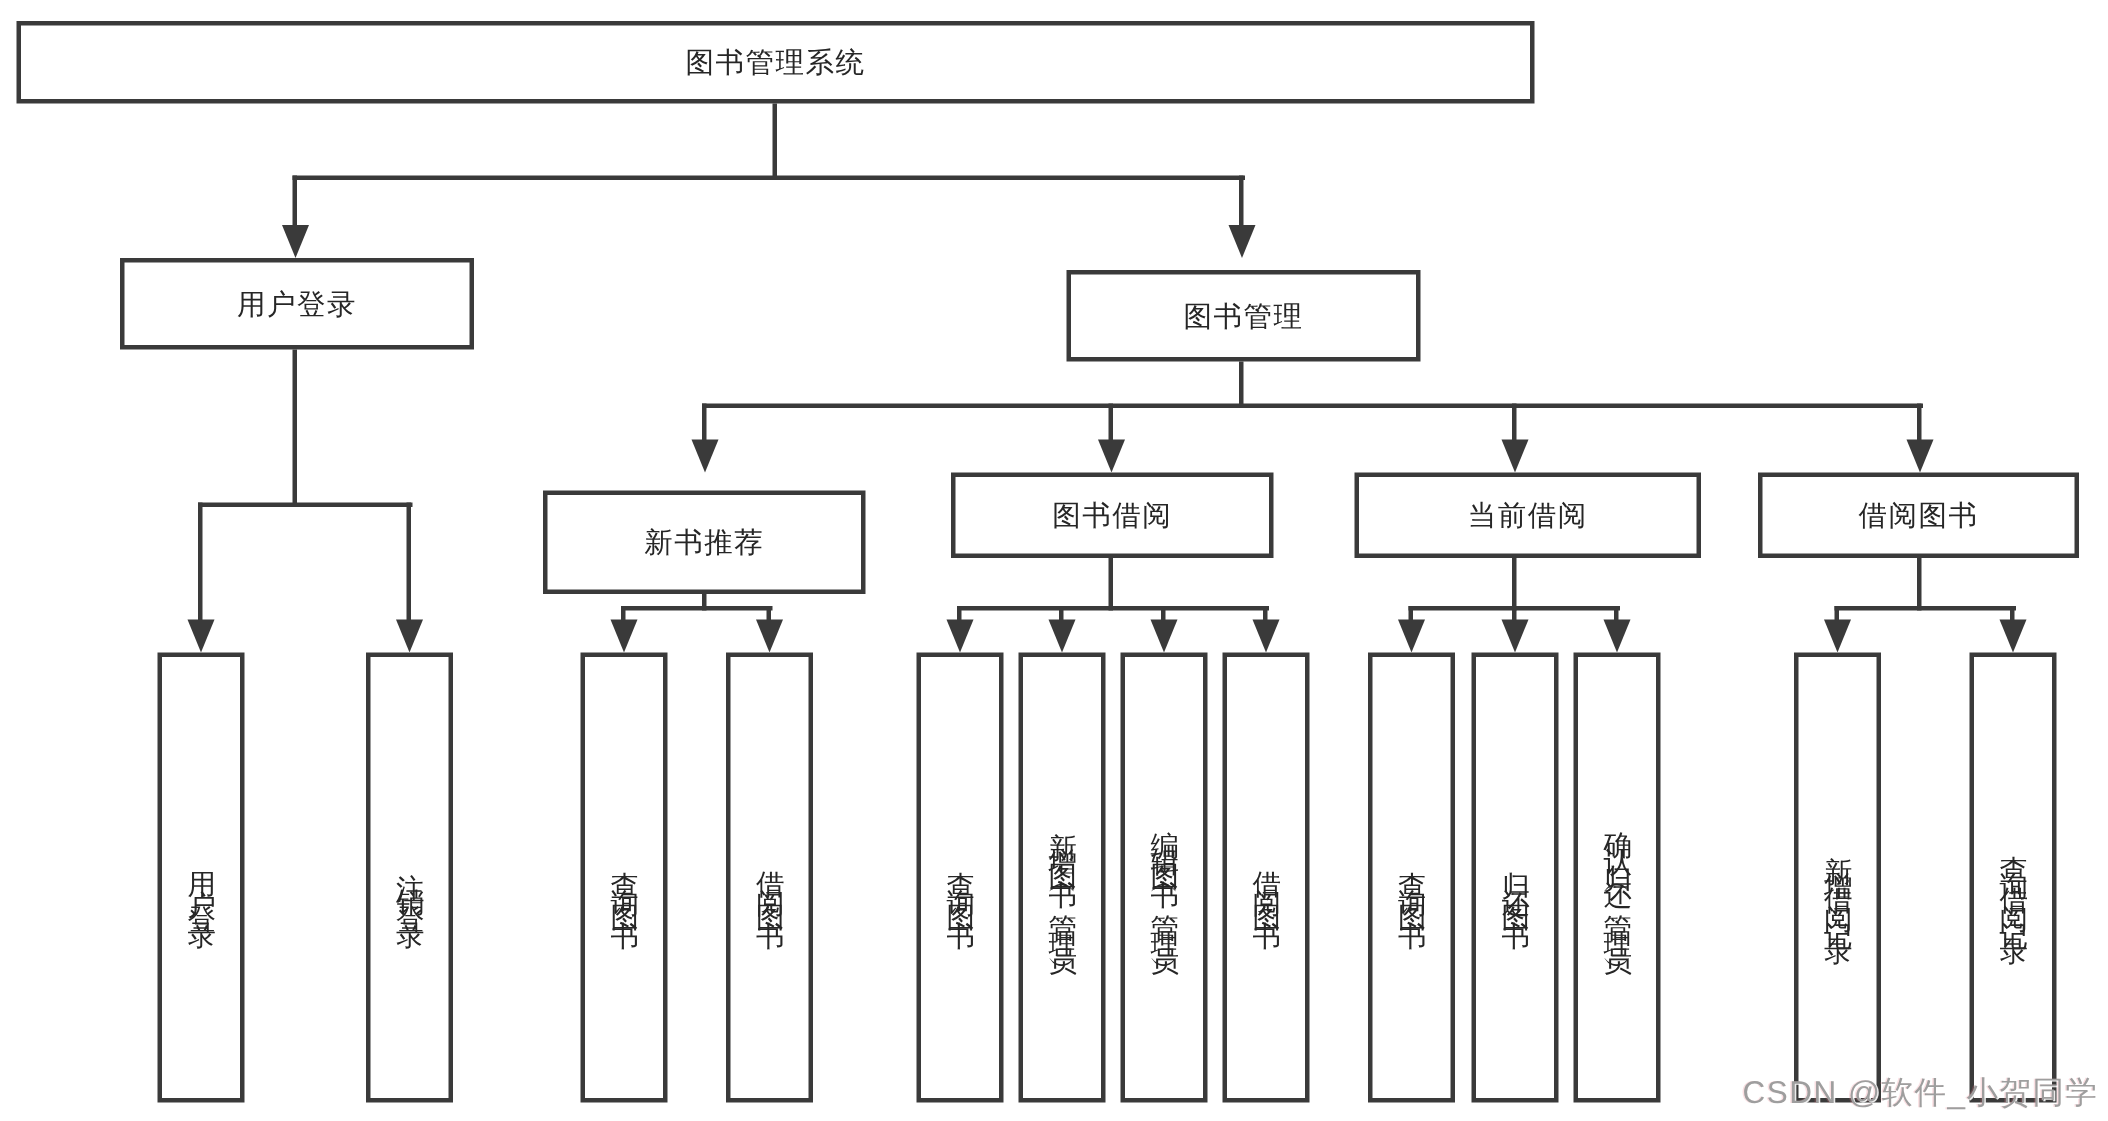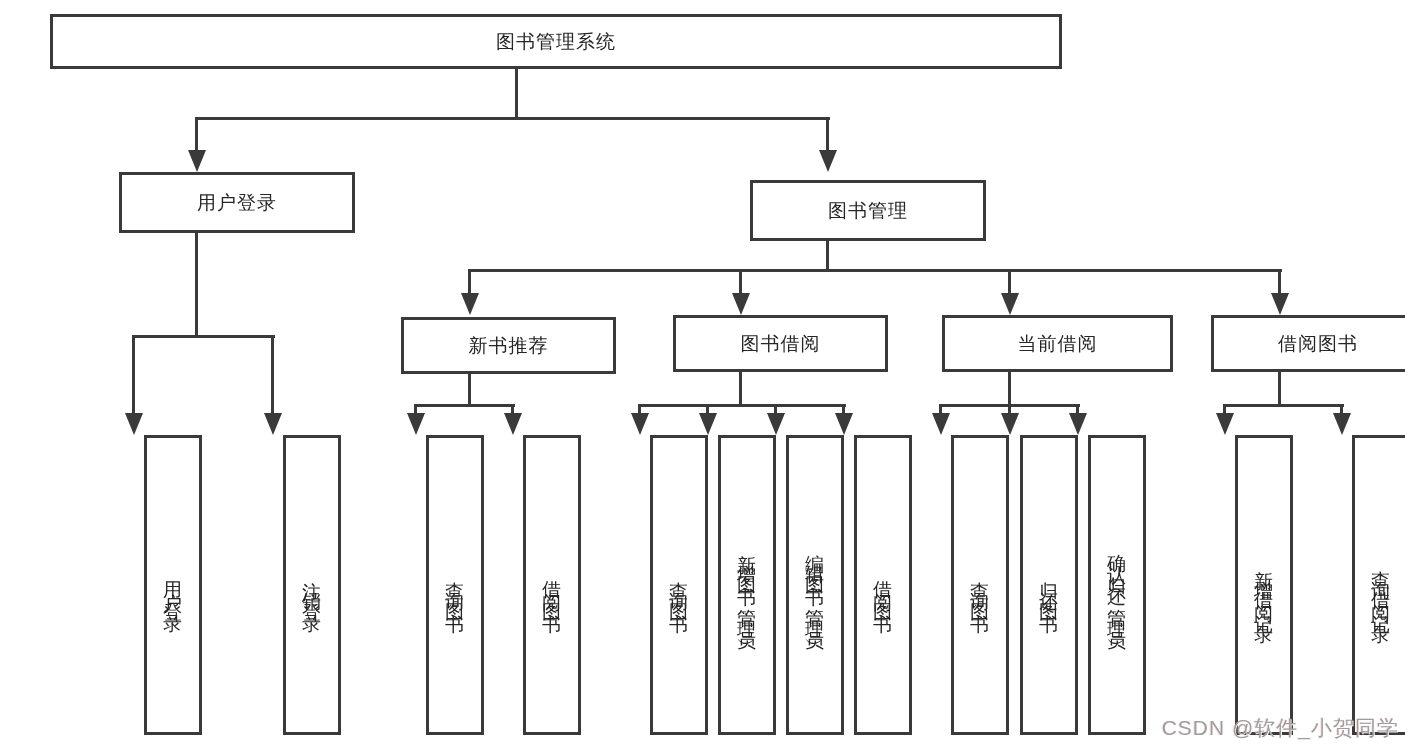--- a/index.html
+++ b/index.html
@@ -11,21 +11,21 @@
   .canvas{position:relative;width:1405px;height:747px;background:var(--background);overflow:hidden;}
 
   .vline,.hline{position:absolute;background:var(--line);}
   .vline{width:3px;}
   .hline{height:3px;}
   .arrow{position:absolute;width:0;height:0;
     border-left:9px solid transparent;border-right:9px solid transparent;
     border-top:22px solid var(--line);}
 
   .node{position:absolute;background:var(--node-bg);border:3px solid var(--node-border);
-    box-sizing:border-box;display:flex;align-items:center;justify-content:center;z-index:2;margin-left:39px;}
+    box-sizing:border-box;display:flex;align-items:center;justify-content:center;z-index:2;}
   .lbl{color:var(--text);}
   .node.h .lbl{font-size:19px;letter-spacing:1px;white-space:nowrap;}
   .node.v{top:435px;width:58px;height:300px;}
   .node.v .lbl{writing-mode:vertical-rl;text-orientation:mixed;
     font-size:19px;line-height:1;letter-spacing:11px;margin-top:6px;}
 
   .watermark{position:absolute;top:714px;right:6px;z-index:5;
     font-size:21px;letter-spacing:1px;color:var(--watermark);
     text-shadow:1px 1px 0 rgba(255,255,255,.9), -1px 0 0 rgba(236,128,141,.25);
     white-space:nowrap;}
@@ -98,21 +98,21 @@
     <span class="lbl">图书管理系统</span>
   </div>
 
   <div class="node h" style="left:80px;top:172px;width:236px;height:61px">
     <span class="lbl">用户登录</span>
   </div>
   <div class="node h" style="left:711px;top:180px;width:236px;height:61px">
     <span class="lbl">图书管理</span>
   </div>
 
-  <div class="node h" style="left:362px;top:317px;width:215px;height:57px">
+  <div class="node h" style="left:362px;top:327px;width:215px;height:69px">
     <span class="lbl">新书推荐</span>
   </div>
   <div class="node h" style="left:634px;top:315px;width:215px;height:57px">
     <span class="lbl">图书借阅</span>
   </div>
   <div class="node h" style="left:903px;top:315px;width:231px;height:57px">
     <span class="lbl">当前借阅</span>
   </div>
   <div class="node h" style="left:1172px;top:315px;width:214px;height:57px">
     <span class="lbl">借阅图书</span>

